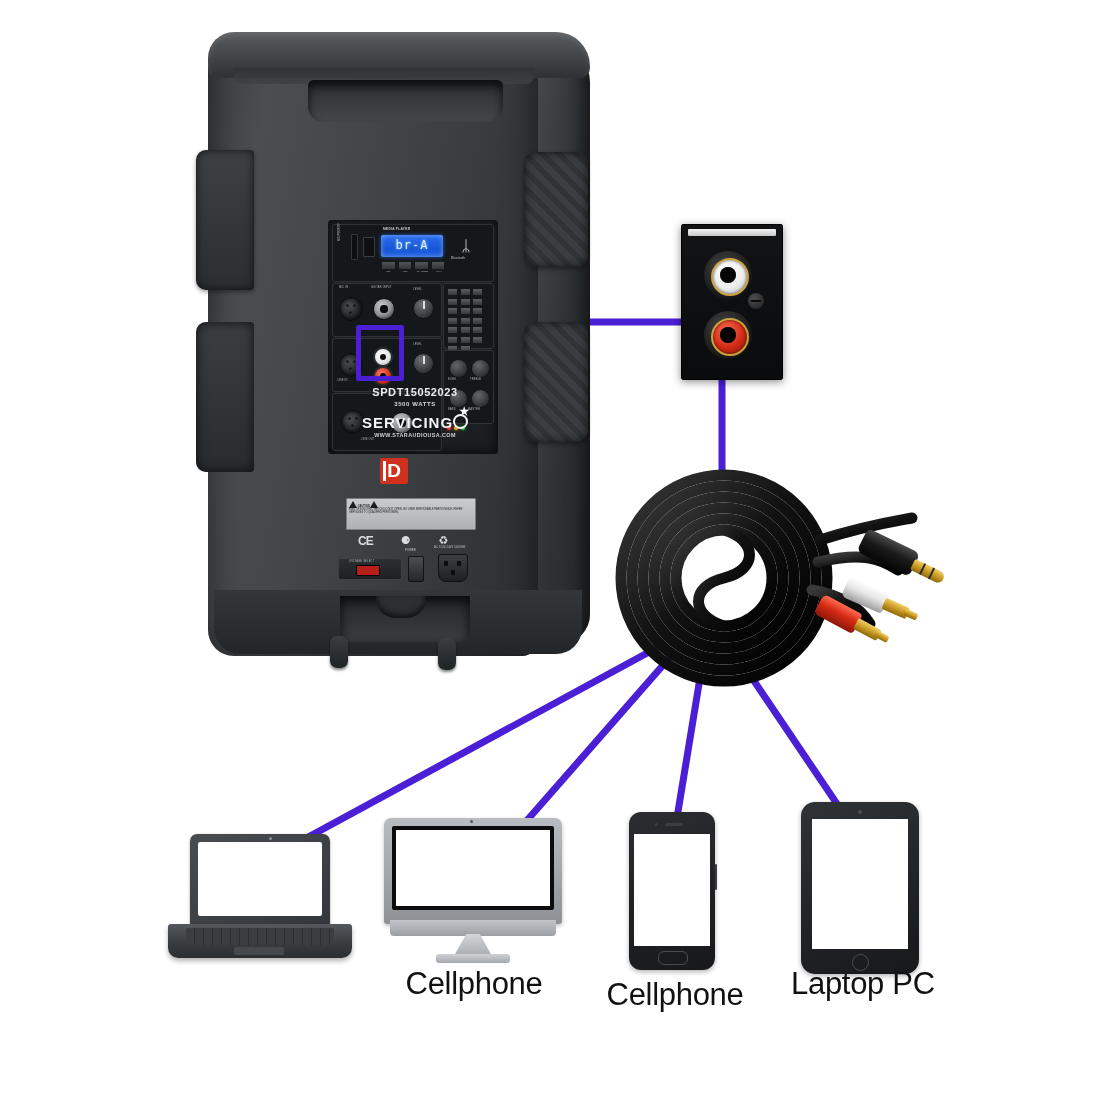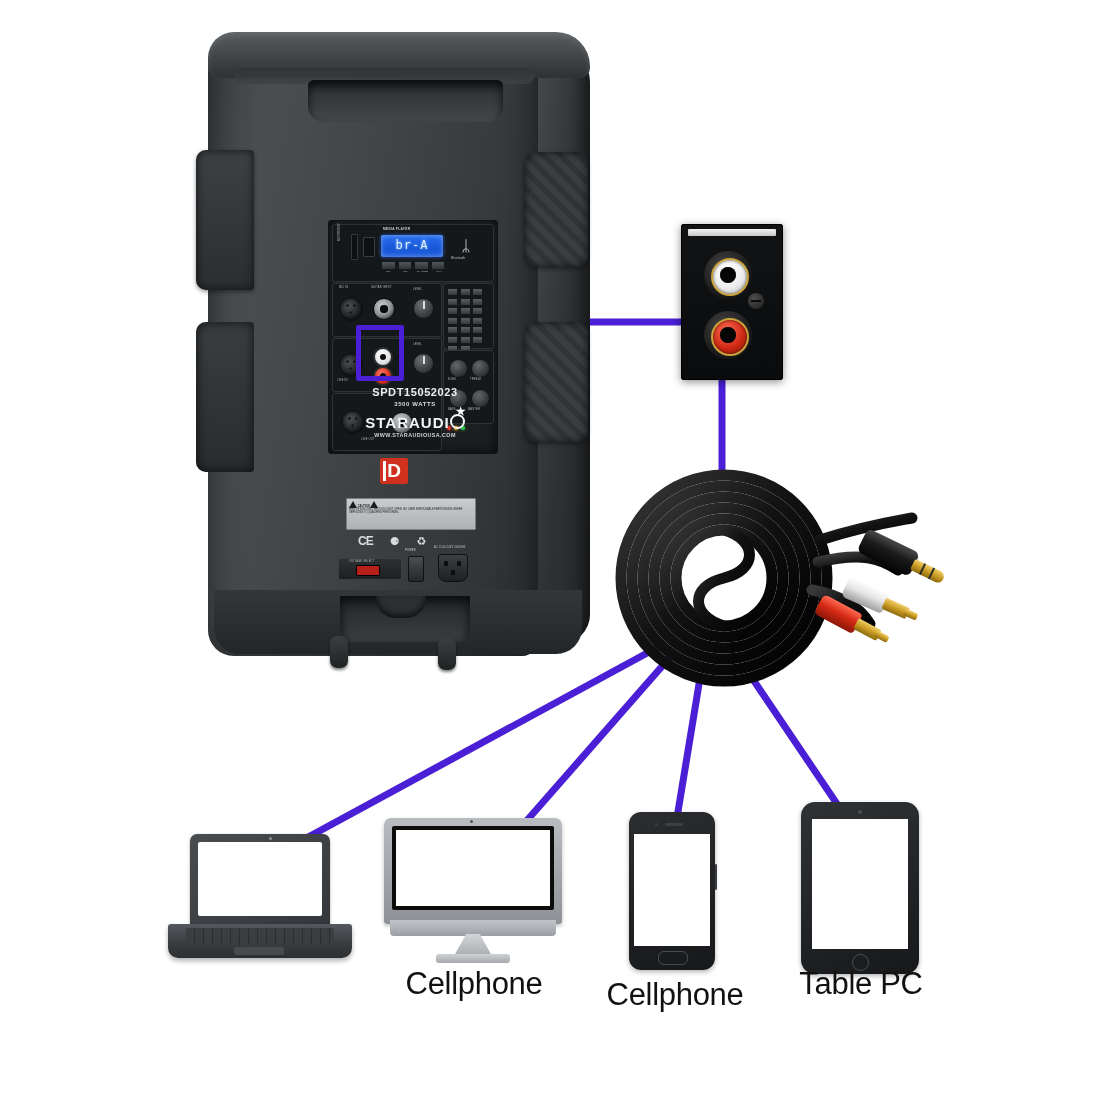--- a/index.html
+++ b/index.html
@@ -137,22 +137,22 @@
      color:#cfd4d7;font-size:5.4px;letter-spacing:.4px;font-weight:bold;}
   .dbadge{position:absolute;left:190px;top:436px;width:28px;height:26px;background:#d0311e;
      border-radius:2px;color:#fff;font-size:19px;font-weight:bold;text-align:center;line-height:26px;}
   .dbadge::before{content:"";position:absolute;left:3px;top:3px;width:3px;height:20px;background:#fff;}
 
   .warnlabel{position:absolute;left:156px;top:476px;width:130px;height:32px;
      background:linear-gradient(180deg,#c9ccce,#aeb2b5);border:1px solid #7d8083;border-radius:1px;
      font-size:2.6px;color:#1a1c1d;padding:2px;box-sizing:border-box;overflow:hidden;line-height:1.15;}
   .warn-tri{display:inline-block;width:0;height:0;border-left:4px solid transparent;
      border-right:4px solid transparent;border-bottom:7px solid #1a1c1d;vertical-align:-1px;}
-  .sym-row{position:absolute;left:168px;top:512px;width:110px;display:flex;gap:17px;
-     align-items:flex-end;color:#d9dde0;font-size:11px;}
+  .sym-row{position:absolute;left:168px;top:512px;width:110px;display:flex;gap:28px;
+     align-items:flex-start;color:#d9dde0;font-size:11px;}
   .ce{font-size:12px;font-weight:bold;letter-spacing:-1px;}
   .volt-sel{position:absolute;left:148px;top:536px;width:62px;height:20px;
      background:linear-gradient(180deg,#2c3032,#1d2022);border:1px solid #3c4042;border-radius:2px;}
   .volt-sw{position:absolute;left:17px;top:6px;width:22px;height:9px;background:#b7201a;
      border:1px solid #000;border-radius:1px;}
   .pw-sw{position:absolute;left:218px;top:534px;width:14px;height:24px;
      background:linear-gradient(180deg,#4a4e51,#25282a);border:1px solid #0f1112;border-radius:2px;}
   .iec{position:absolute;left:248px;top:532px;width:28px;height:26px;
      background:linear-gradient(180deg,#3c4043,#1e2123);border:1px solid #0e1011;border-radius:3px 3px 8px 8px;}
   .iec i{position:absolute;width:4px;height:5px;background:#0a0c0d;border-radius:1px;}
@@ -377,21 +377,21 @@
         <span class="led g"></span>
       </div>
     </div>
 
     <div class="hl-box"></div>
 
     <div class="model">SPDT15052023</div>
     <div class="watts">3500 WATTS</div>
     <div class="brandwrap">
       <span class="brand">
-        <span>STARAUDI</span><span class="o"></span>
+        <span>SERVICING</span><span class="o"></span>
         <span class="star">★</span>
       </span>
     </div>
     <div class="site">WWW.STARAUDIOUSA.COM</div>
     <div class="dbadge">D</div>
 
     <div class="warnlabel">
       <span class="warn-tri"></span>
       <b>CAUTION</b>
       <span class="warn-tri"></span>
@@ -509,15 +509,15 @@
   </div>
   <div class="dev-label" style="left:605px;top:966px;width:140px;margin-top:11px;">Cellphone</div>
 
   <div class="dev" style="left:801px;top:802px;width:120px;height:176px;">
     <div class="tb-body">
       <div class="tb-cam"></div>
       <div class="tb-screen"></div>
       <div class="tb-home"></div>
     </div>
   </div>
-  <div class="dev-label" style="left:791px;top:966px;width:140px;">Table PC</div>
+  <div class="dev-label" style="left:791px;top:966px;width:140px;">Laptop PC</div>
 
 </div>
 
 </body></html>

